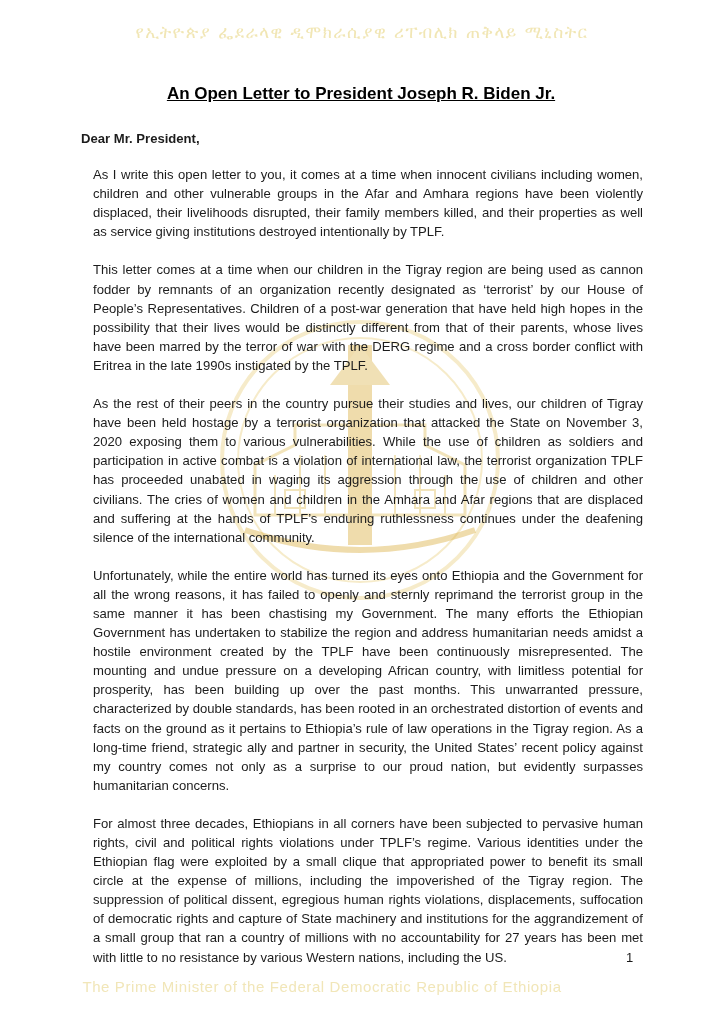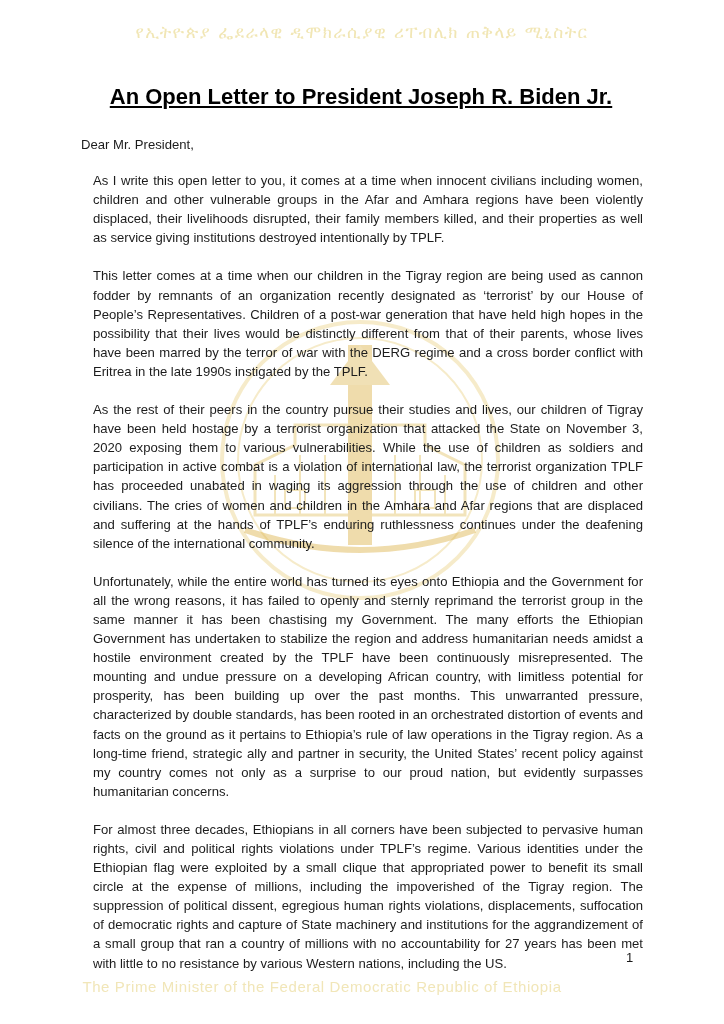--- a/index.html
+++ b/index.html
@@ -9,27 +9,27 @@
   }
   .header-amharic {
     position: absolute; top: 22px; left: 0; width: 724px; text-align: center;
     font-family: "DejaVu Serif", serif; font-size: 17px; letter-spacing: 1.5px; color: #f1e6b4;
   }
   .watermark {
     position: absolute; left: 215px; top: 315px; width: 290px; height: 290px; z-index: 0;
   }
   .title {
     position: absolute; top: 84px; left: 0; width: 722px; text-align: center;
-    font-size: 22px; font-weight: bold; text-decoration: underline; color: #000; z-index: 1;
+    font-size: 17px; font-weight: bold; text-decoration: underline; color: #000; z-index: 1;
   }
   .content {
     position: absolute; top: 120px; left: 81px; width: 562px; z-index: 1;
     font-size: 13.1px; line-height: 19.1px; text-align: justify; color: #1c1c1c;
   }
-  .salutation { margin: 15px 0 17px 0; }
+  .salutation { margin: 9px 0 17px 0; font-weight: bold; }
   .para { margin: 0 0 19px 12px; text-align: justify; }
   .page-number {
     position: absolute; top: 950px; left: 626px; font-size: 13px; color: #1a1a1a;
   }
   .footer {
     position: absolute; top: 978px; left: 0; width: 644px; text-align: center;
     font-size: 15px; letter-spacing: 0.6px; color: #f1e6b8;
   }
 </style>
 </head>

